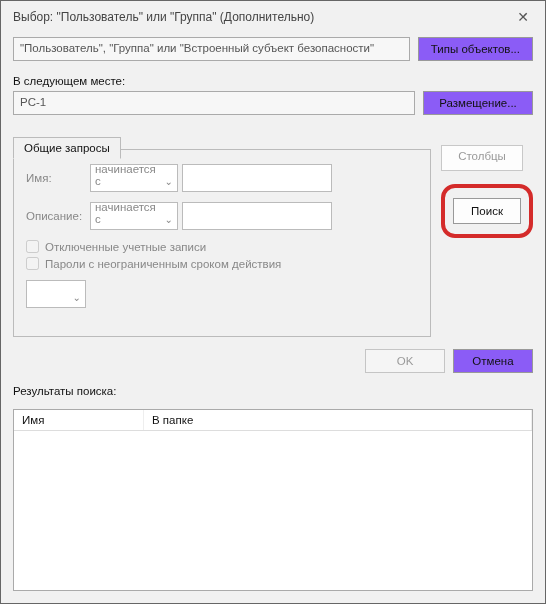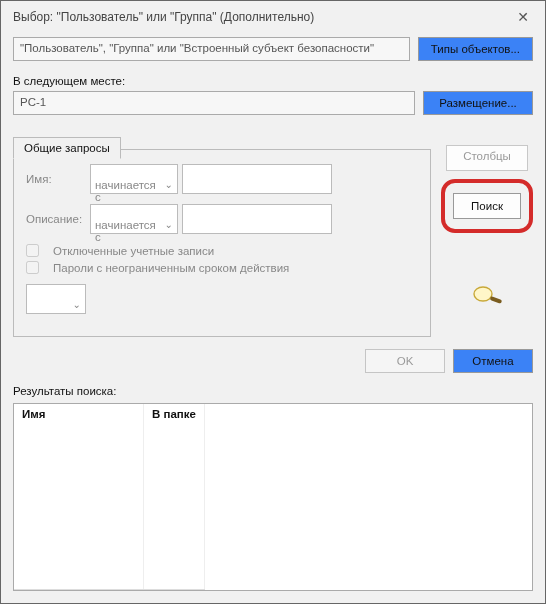--- a/index.html
+++ b/index.html
@@ -53,21 +53,21 @@
   border: 1px solid #aaa;
   padding: 4px 6px;
   height: 24px;
   color: #222;
 }
 .textbox.ro {
   background: #f7f7f7;
   color: #555;
 }
 .btn {
-  background: #3b82f6;
+  background: #8b5cf6;
   border: 1px solid #999;
   padding: 3px 12px;
   height: 24px;
   min-width: 110px;
   text-align: center;
   cursor: pointer;
   color: #111;
   font-size: 11.5px;
   white-space: nowrap;
 }
@@ -101,21 +101,21 @@
 }
 .tab-body {
   border: 1px solid #bbb;
   flex: 1;
   padding: 14px 12px 16px 12px;
   min-height: 188px;
 }
 .side-buttons {
   width: 92px;
   display: flex;
-  flex-direction: column;
+  flex-direction: row;
   align-items: center;
   padding-top: 30px;
   gap: 10px;
   position: relative;
 }
 .side-btn {
   background: #fdfdfd;
   border: 1px solid #999;
   padding: 4px 10px;
   width: 82px;
@@ -143,38 +143,38 @@
   gap: 4px;
   margin-bottom: 10px;
 }
 .form-label {
   width: 60px;
   color: #888;
 }
 .combo {
   background: #fff;
   border: 1px solid #bbb;
-  height: 22px;
+  height: 28px;
   width: 88px;
   color: #888;
-  padding: 14px 4px;
-  display: flex;
-  align-items: flex-start;
+  padding: 4px 4px;
+  display: flex;
+  align-items: flex-end;
   justify-content: space-between;
 }
 .combo .chev {
   color: #888;
   font-size: 10px;
 }
 .combo.empty { width: 150px; }
 .combo.lg { width: 60px; }
 .chk-row {
   display: flex;
   align-items: center;
-  gap: 14px;
+  gap: 6px;
   margin: 4px 0;
 }
 .chk-row input[type=checkbox] {
   width: 13px;
   height: 13px;
 }
 .chk-row span { color: #888; }
 .hint {
   color: #888;
   margin-top: 10px;
@@ -187,26 +187,25 @@
   justify-content: flex-end;
   gap: 8px;
   padding: 12px;
 }
 .results-label {
   padding: 0 12px 4px 12px;
   color: #111;
 }
 .results-table {
   flex: 1;
-  margin: 2px 12px 12px 12px;
+  margin: 8px 12px 12px 12px;
   background: #fff;
   border: 1px solid #aaa;
   display: flex;
-  flex-direction: row;
-  font-weight: bold;
+  flex-direction: column;
 }
 .results-header {
   display: flex;
   background: #fff;
   border-bottom: 1px solid #ddd;
 }
 .results-header .col {
   padding: 4px 8px;
   border-right: 1px solid #eee;
   color: #111;

